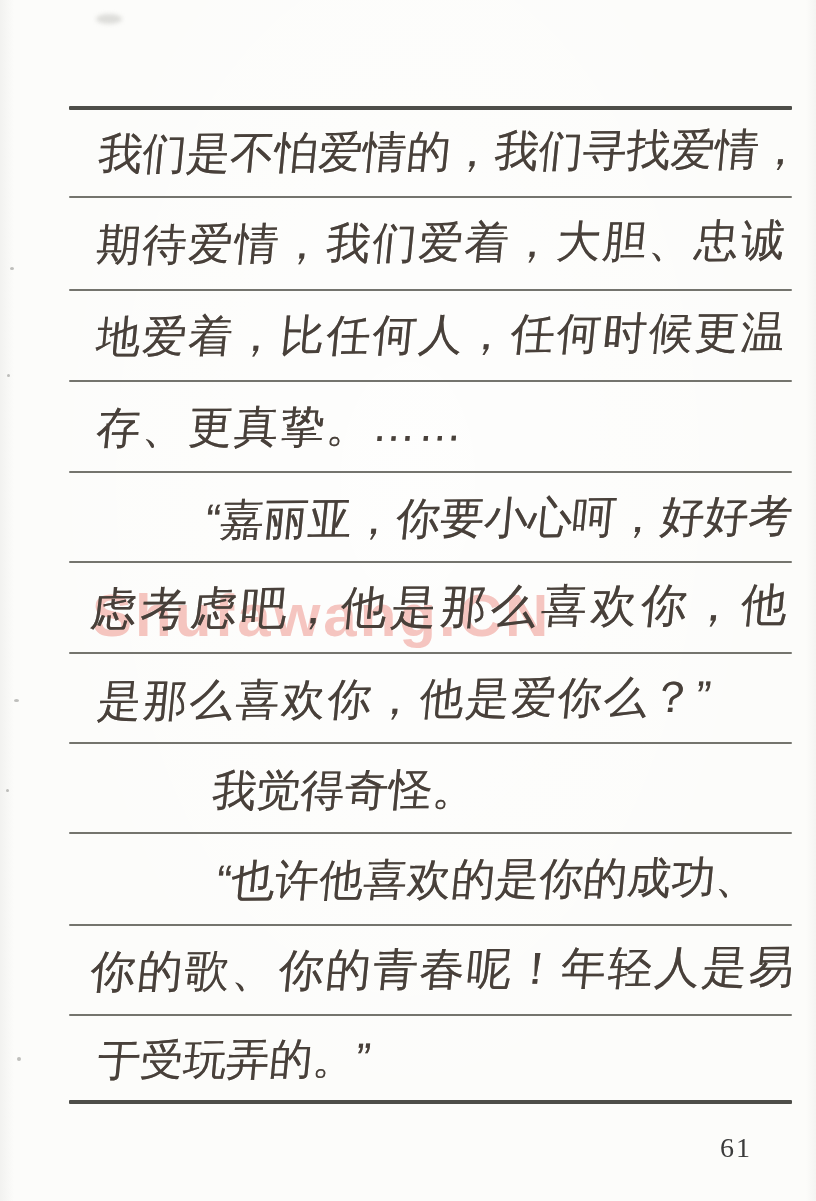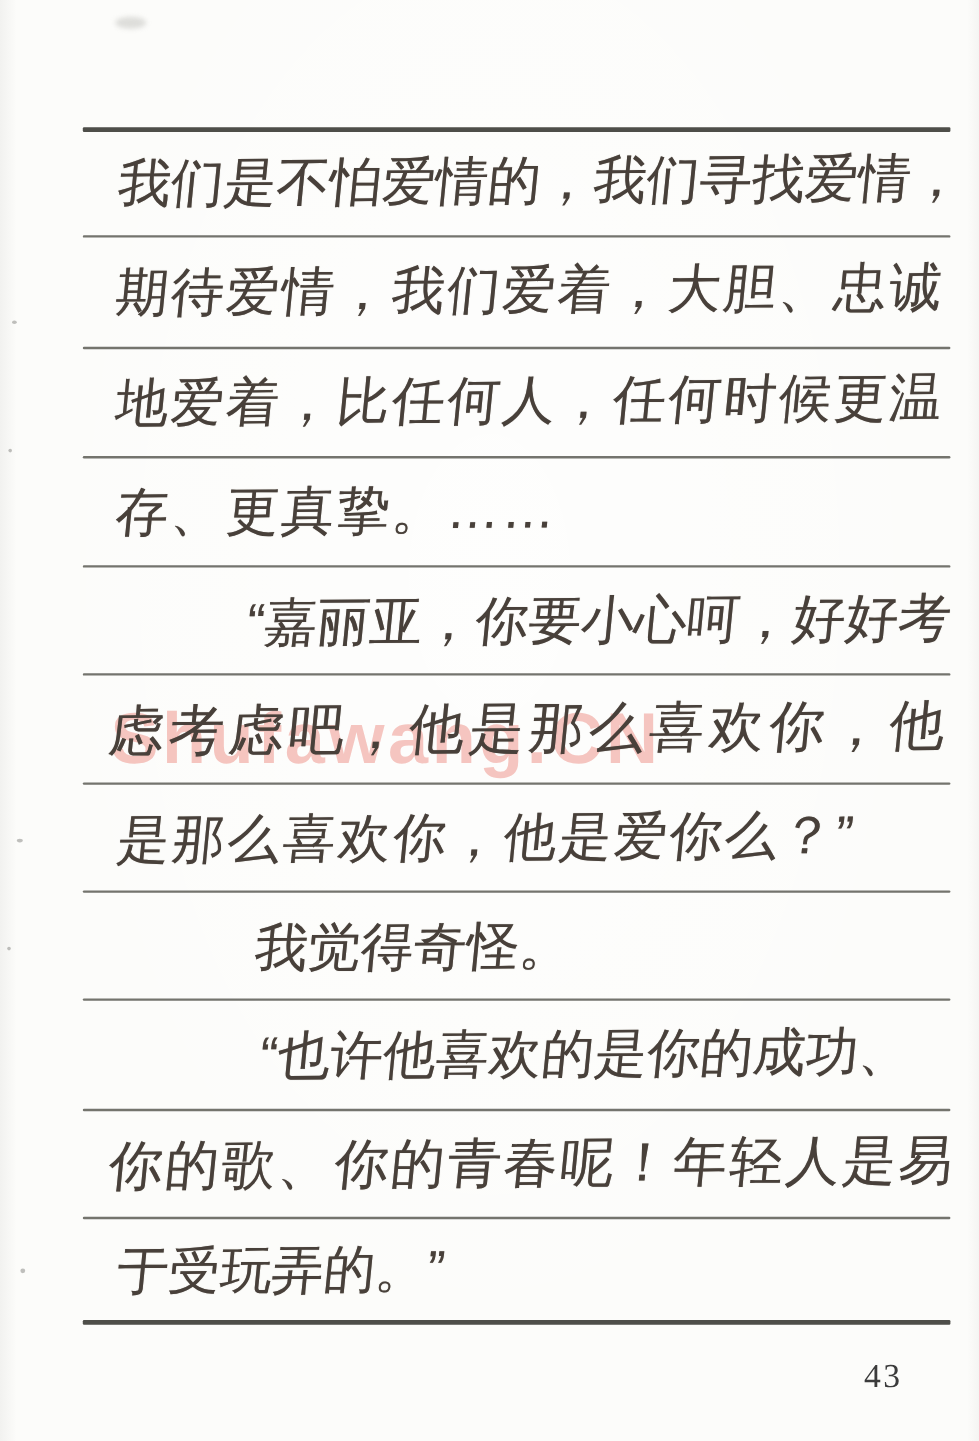--- a/index.html
+++ b/index.html
@@ -105,13 +105,13 @@
 <div class="hw r3">地爱着，比任何人，任何时候更温</div>
 <div class="hw r4">存、更真挚。……</div>
 <div class="hw r5">“嘉丽亚，你要小心呵，好好考</div>
 <div class="hw r6">虑考虑吧，他是那么喜欢你，他</div>
 <div class="hw r7">是那么喜欢你，他是爱你么？”</div>
 <div class="hw r8">我觉得奇怪。</div>
 <div class="hw r9">“也许他喜欢的是你的成功、</div>
 <div class="hw r10">你的歌、你的青春呢！年轻人是易</div>
 <div class="hw r11">于受玩弄的。”</div>
 
-<div class="pageno">43</div>
+<div class="pageno">61</div>
 
 </body></html>

